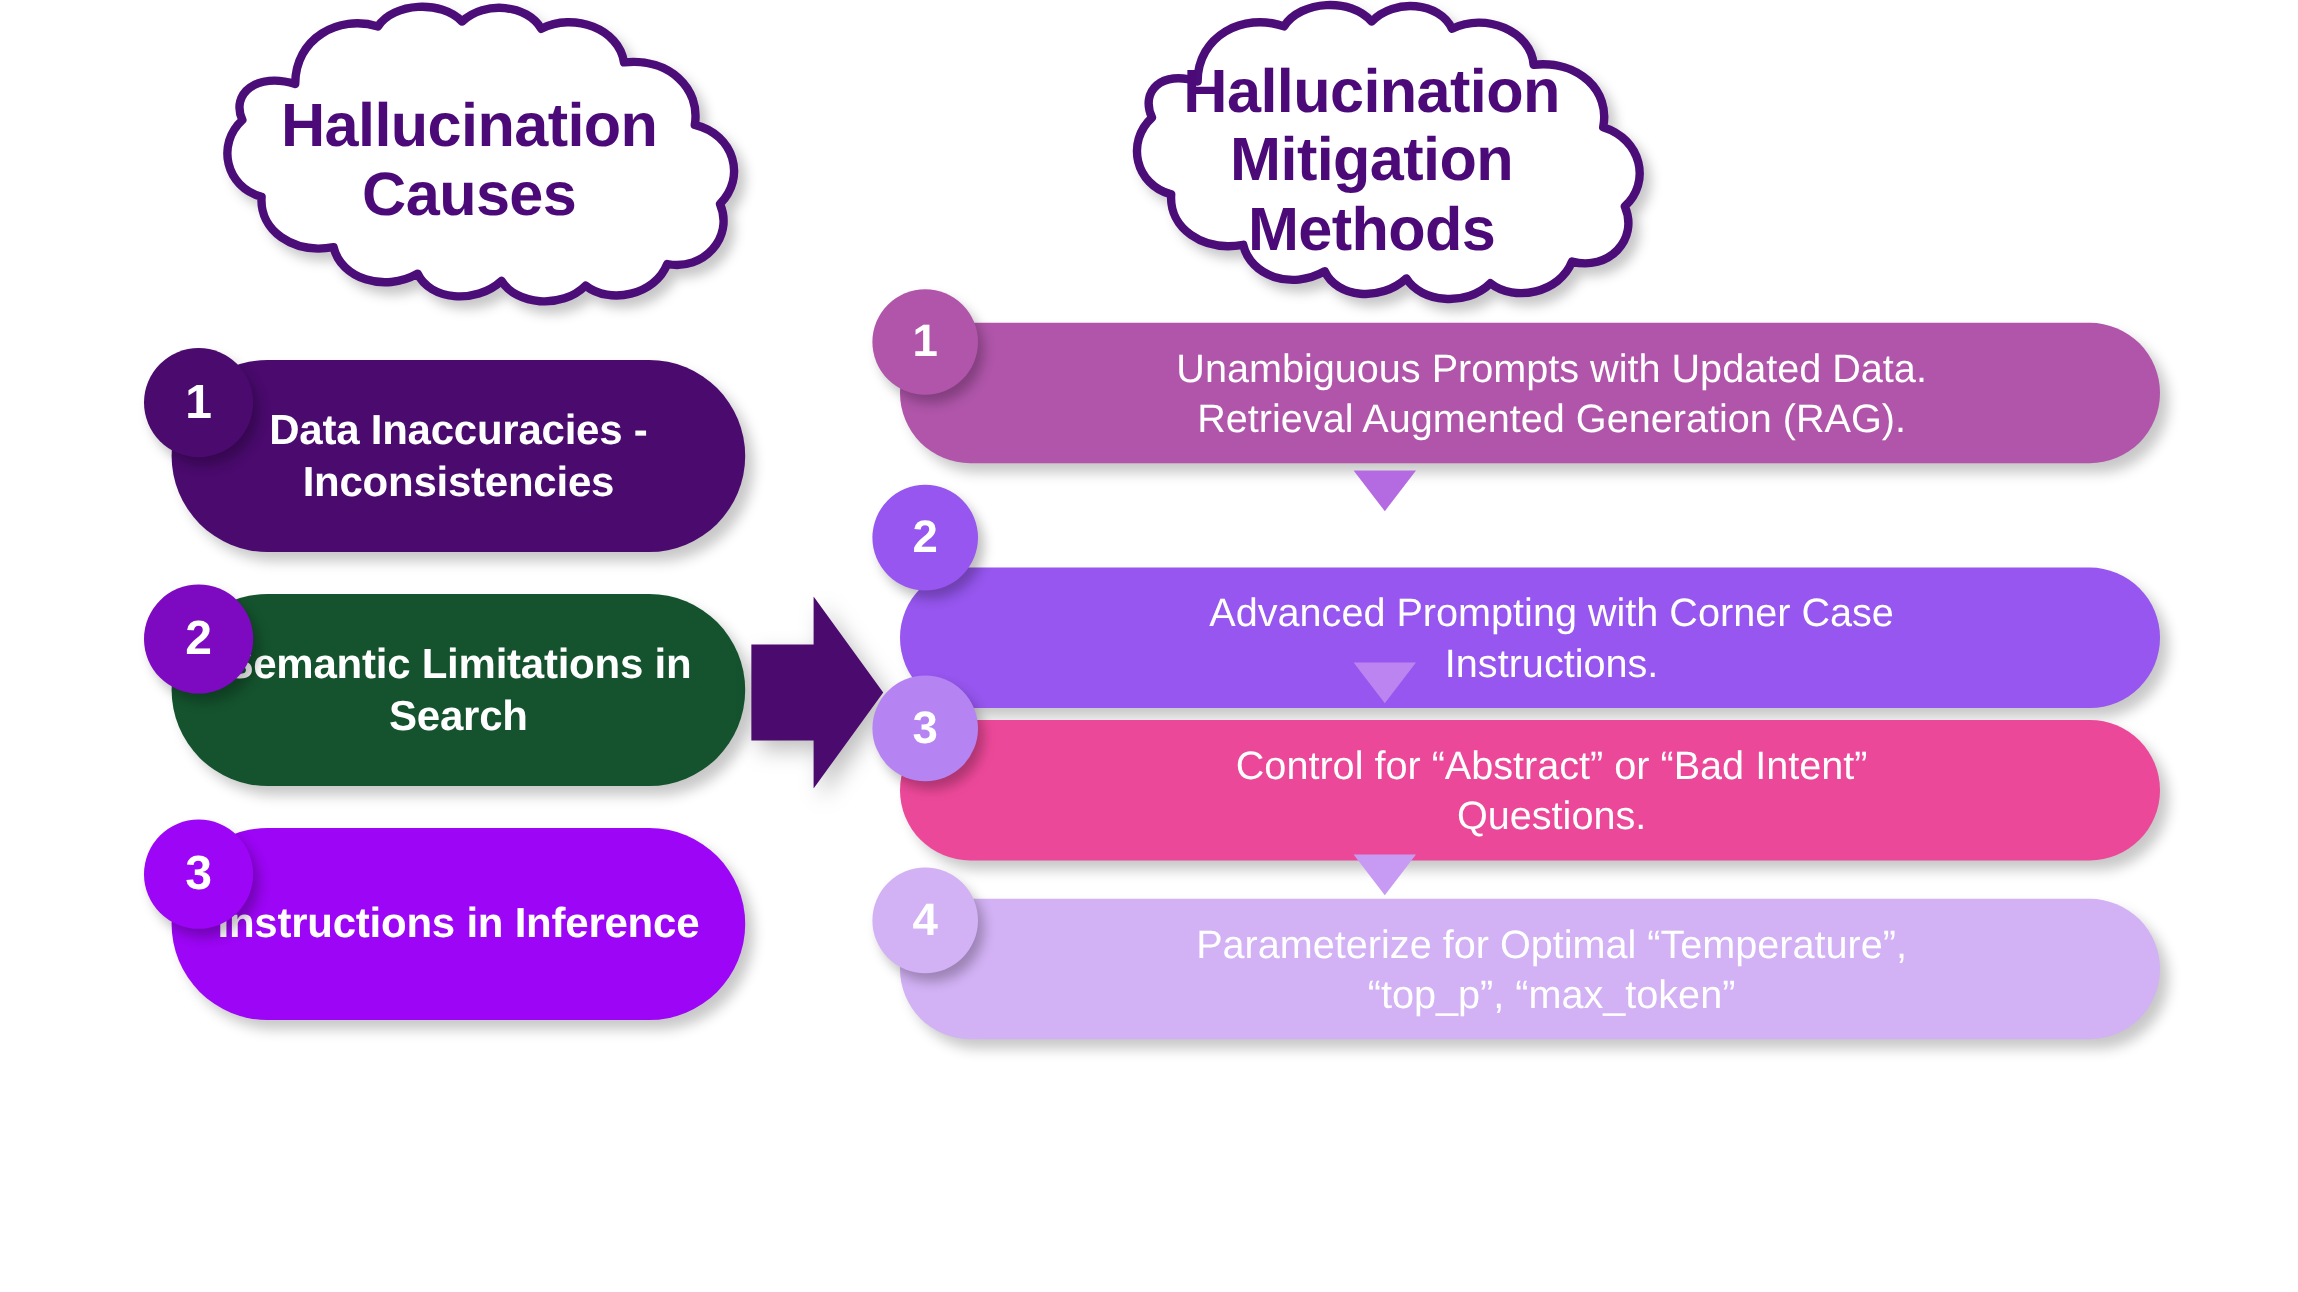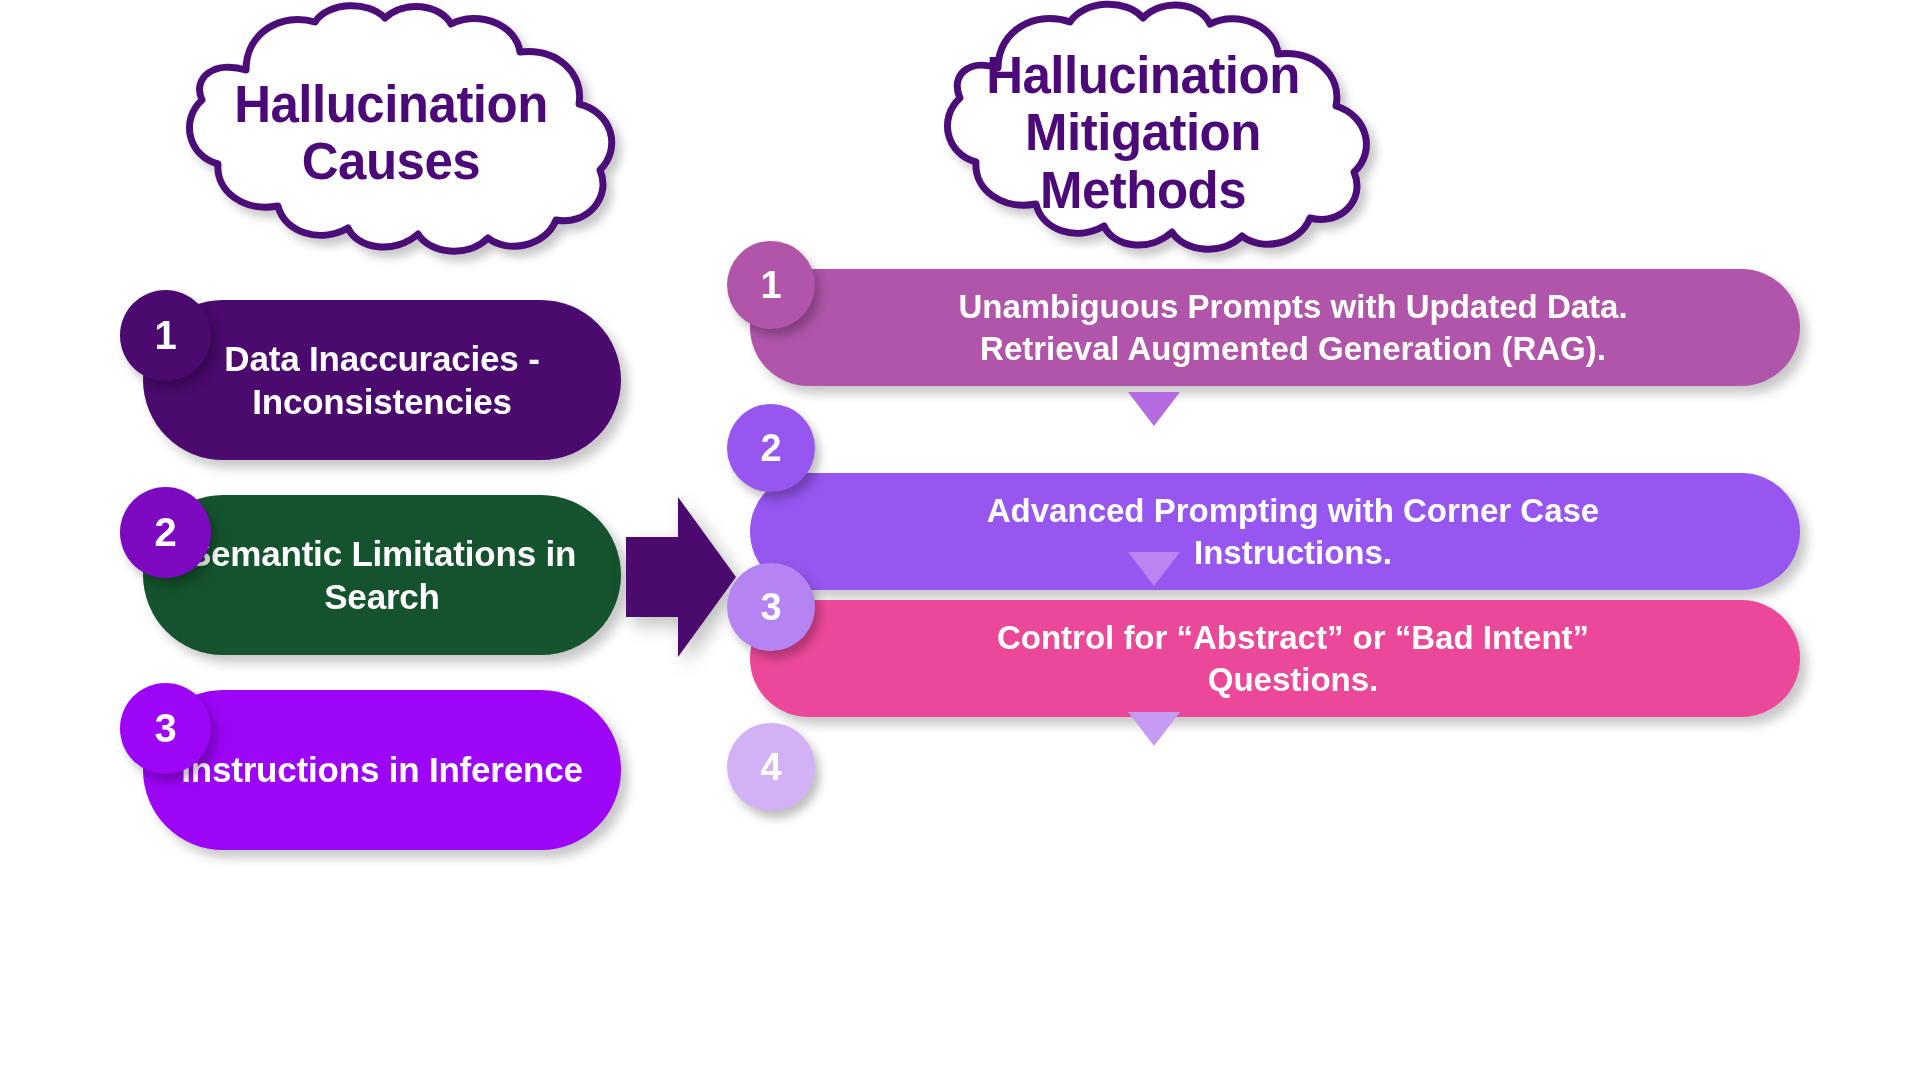--- a/index.html
+++ b/index.html
@@ -109,21 +109,21 @@
   #left-pill-3 { top: 690px; background: #9c05f5; }
   #left-badge-3 { top: 683px; background: #9c05f5; }
 
   
   .right-pill {
     left: 750px;
     width: 1050px;
     height: 117px;
   }
   .right-pill .pill-text {
-    font-weight: bold;
+    font-weight: normal;
     font-size: 33px;
     line-height: 1.26;
     padding: 0 40px 0 76px;
   }
   .right-badge {
     left: 727px;
     width: 88px;
     height: 88px;
     font-weight: bold;
     font-size: 38px;
@@ -275,17 +275,21 @@
   <div class="pill right-pill" id="right-pill-3">
     <span class="pill-text">Control for “Abstract” or “Bad Intent”
 Questions.</span>
   </div>
   <div class="badge right-badge" id="right-badge-3">
     <span>3</span>
   </div>
 
   <div class="connector" id="connector-3"></div>
 
+  <div class="pill right-pill" id="right-pill-4">
+    <span class="pill-text">Parameterize for Optimal “Temperature”,
+“top_p”, “max_token”</span>
+  </div>
   <div class="badge right-badge" id="right-badge-4">
     <span>4</span>
   </div>
 
 </div>
 
 </body></html>

